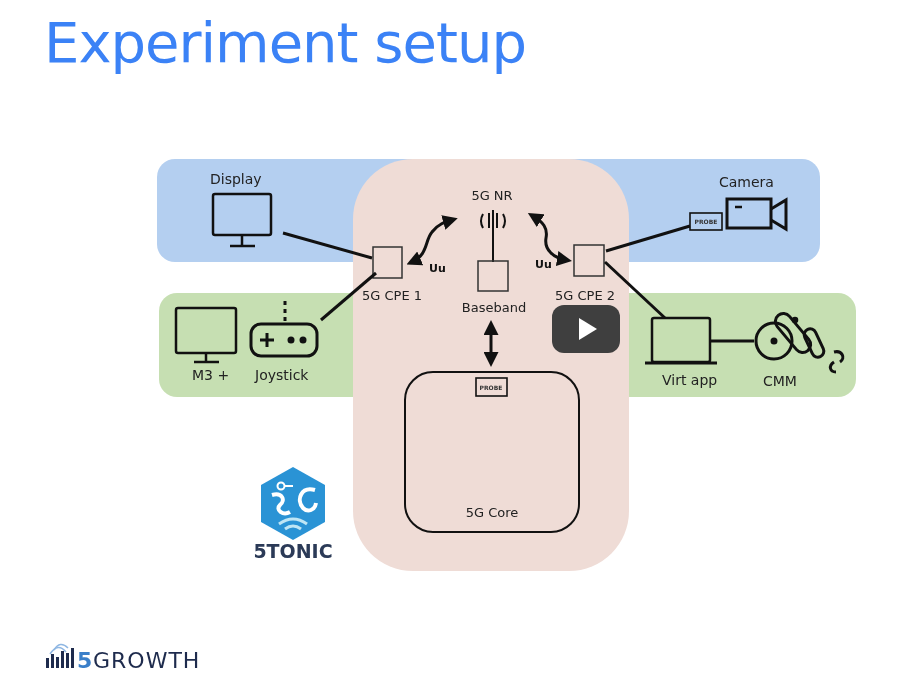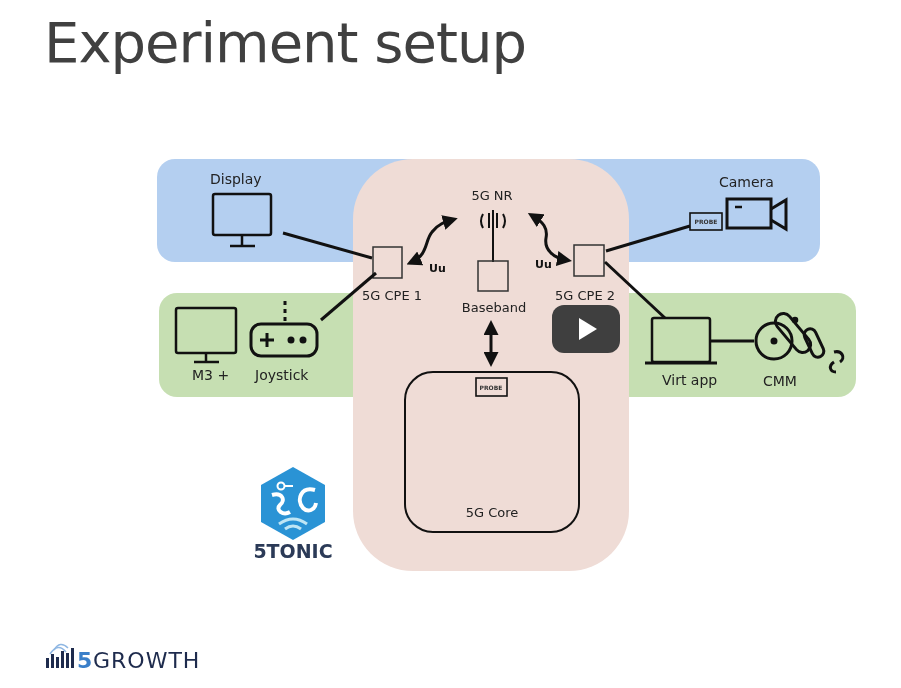--- a/index.html
+++ b/index.html
@@ -1,18 +1,18 @@
 <!DOCTYPE html>
 <html><head>
 <meta charset="utf-8">
 <style>
   html, body { margin: 0; padding: 0; }
   body { width: 901px; height: 688px; background: #ffffff; position: relative; overflow: hidden;
          font-family: "DejaVu Sans", "Liberation Sans", sans-serif; }
-  .title { position: absolute; left: 44px; top: 10px; font-size: 56px; color: #404040;
+  .title { position: absolute; left: 44px; top: 10px; font-size: 56px; color: #3b82f6;
            font-family: "DejaVu Sans", sans-serif; font-weight: normal; letter-spacing: -1px; }
   svg#diagram { position: absolute; left: 0; top: 0; }
   .lbl { font-family: "DejaVu Sans", sans-serif; font-size: 14px; fill: #222; }
   .lbl-sm { font-family: "DejaVu Sans", sans-serif; font-size: 13px; fill: #222; }
   .uu { font-family: "DejaVu Sans", sans-serif; font-size: 11px; font-weight: bold; fill: #111; }
   .probe { font-family: "DejaVu Sans", sans-serif; font-size: 6px; font-weight: bold; fill: #333; }
   .tonic { font-family: "DejaVu Sans", sans-serif; font-size: 19px; font-weight: bold; fill: #2b3a57; }
   .growth { font-family: "DejaVu Sans", sans-serif; font-size: 22px; fill: #1e2b4d; letter-spacing: 1px; }
 </style>
 </head>

